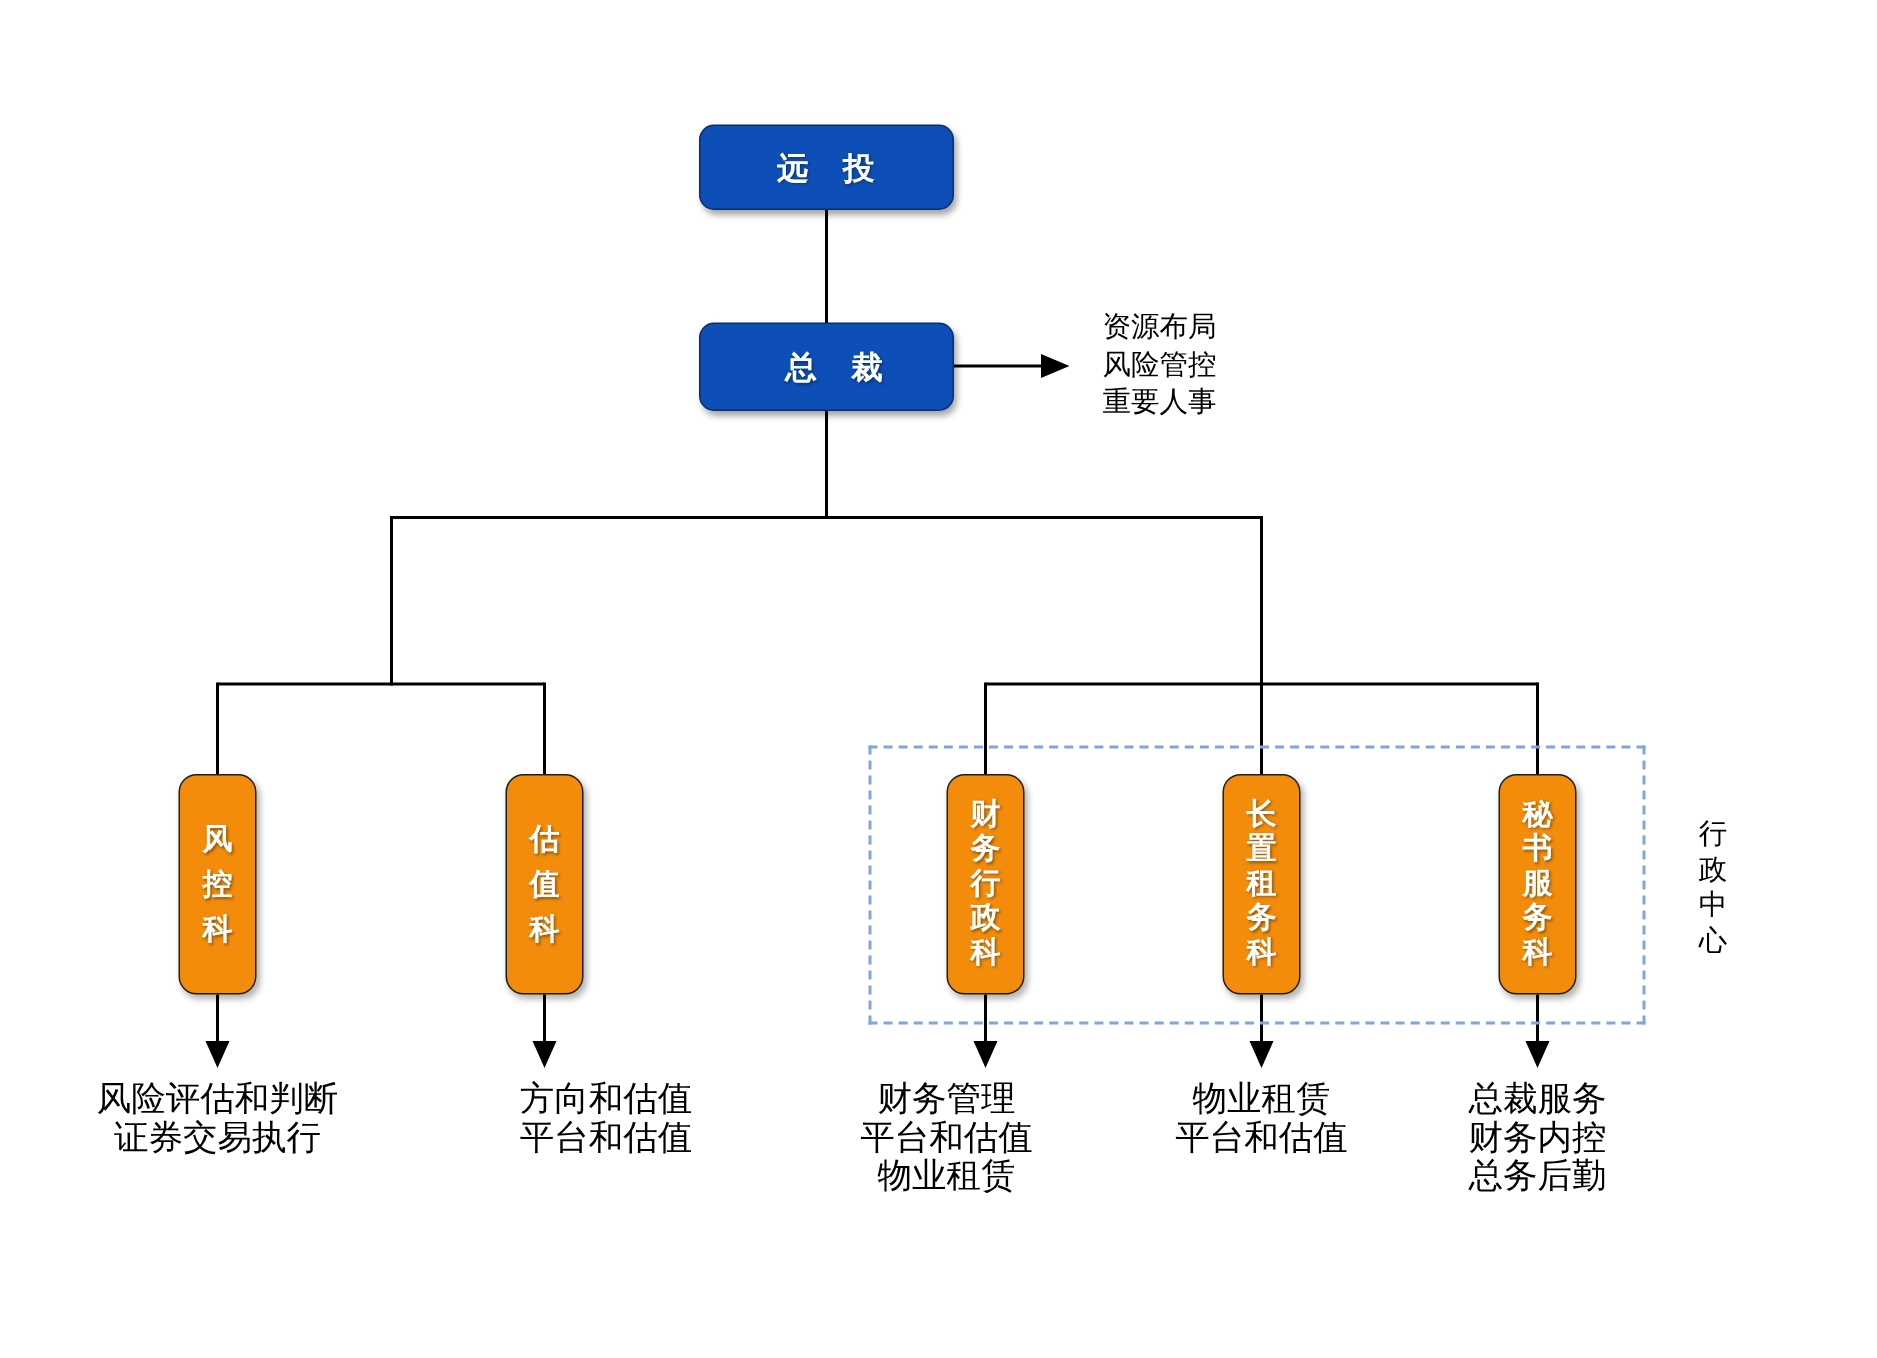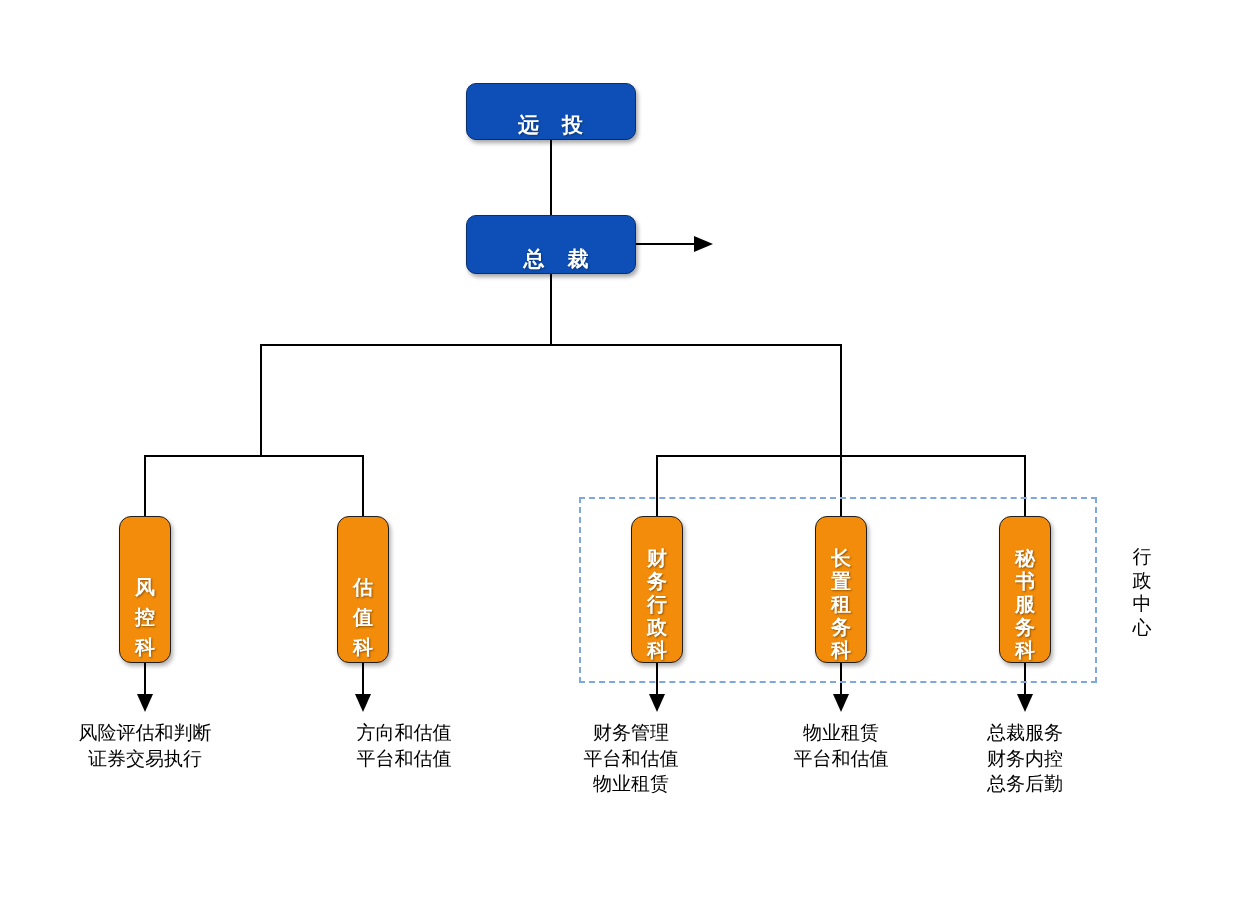--- a/index.html
+++ b/index.html
@@ -1,42 +1,42 @@
 <!DOCTYPE html>
 <html style="--blue: #0d4fb6; --orange: #f28c0a; --dash: #7ea6e0;"><head>
 <meta charset="utf-8">
 <style>
   html,body{margin:0;padding:0;background:#ffffff;}
   .canvas{
     position:relative;width:1251px;height:905px;background:#ffffff;
     font-family:"Liberation Sans","DejaVu Sans",sans-serif;overflow:hidden;
   }
   svg.connectors{position:absolute;left:0;top:0;width:1251px;height:905px;}
-  .node{position:absolute;display:flex;align-items:flex-end;justify-content:center;color:#fff;font-weight:bold;box-sizing:border-box;}
+  .node{position:absolute;display:flex;align-items:center;justify-content:center;color:#fff;font-weight:bold;box-sizing:border-box;}
   .blue-node{
     background:var(--blue,#0d4fb6);
     border:1px solid #0a2f6b;border-radius:10px;
     box-shadow:2px 3px 4px rgba(0,0,0,.35);
     font-size:21px;letter-spacing:1px;
     text-shadow:1px 1px 2px rgba(0,0,0,.35);
   }
   .dept-node{
     background:var(--orange,#f28c0a);
     border:1.5px solid #1f1f1f;border-radius:12px;
     box-shadow:2px 3px 4px rgba(0,0,0,.3);
   }
   .dept-label{
     white-space:pre-line;text-align:center;font-size:20px;font-weight:bold;color:#fff;
     text-shadow:1px 1px 2px rgba(0,0,0,.4);
   }
   .lh3{line-height:30px;}
   .lh5{line-height:23px;}
   .duties{
     position:absolute;top:720px;transform:translateX(-50%);
-    text-align:center;font-size:19px;line-height:25.5px;color:#000;white-space:nowrap;
+    text-align:center;font-size:23px;line-height:25.5px;color:#000;white-space:nowrap;
   }
   .note{position:absolute;left:735px;top:206px;font-size:19px;line-height:25px;color:#000;}
   .admin-outline{
     position:absolute;left:579px;top:497px;width:518px;height:186px;
     border:2px dashed var(--dash,#7ea6e0);box-sizing:border-box;
   }
   .admin-label{
     position:absolute;left:1127px;top:545px;width:30px;
     font-size:19px;line-height:23.5px;color:#000;
     white-space:pre-line;text-align:center;
@@ -83,20 +83,25 @@
 中
 心</div>
 
   <div class="node blue-node" style="left:466px;top:83px;width:170px;height:57px;">
     <span>远　投</span>
   </div>
   <div class="node blue-node" style="left:466px;top:215px;width:170px;height:59px;padding-left:11px;">
     <span>总　裁</span>
   </div>
 
+  <div class="note">
+    <div>资源布局</div>
+    <div>风险管控</div>
+    <div>重要人事</div>
+  </div>
 
   <div class="node dept-node" style="left:119px;top:516px;width:52px;height:147px;">
     <span class="dept-label lh3">风
 控
 科</span>
   </div>
   <div class="node dept-node" style="left:337px;top:516px;width:52px;height:147px;">
     <span class="dept-label lh3">估
 值
 科</span>

